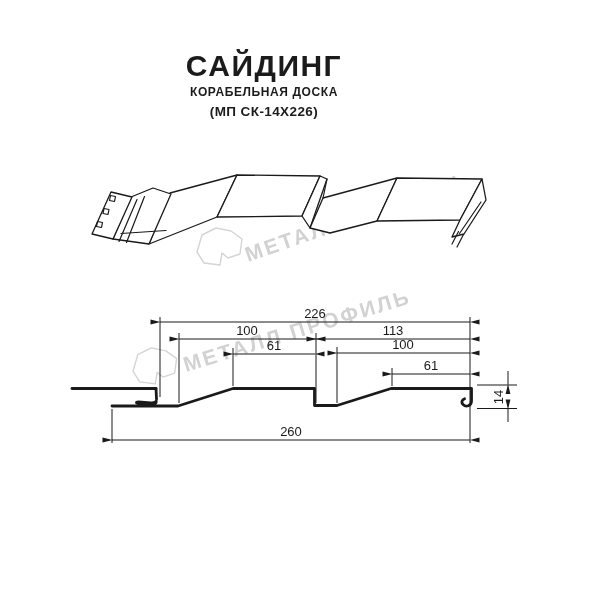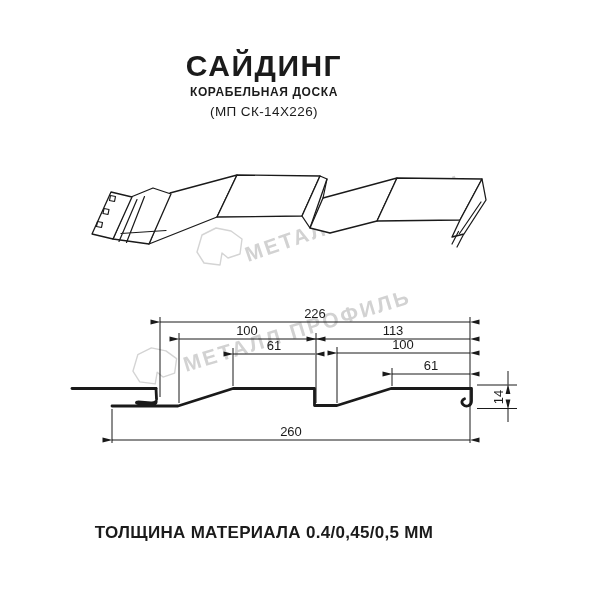--- a/index.html
+++ b/index.html
@@ -1,21 +1,21 @@
 <!DOCTYPE html>
 <html><head>
 <meta charset="utf-8">
 <style>
   *{margin:0;padding:0;box-sizing:border-box}
   html,body{width:600px;height:600px;background:#ffffff;font-family:"Liberation Sans",sans-serif;overflow:hidden}
   .stage{position:relative;width:600px;height:600px;background:#fff}
   .txt{position:absolute;left:0;width:528px;text-align:center;color:#1b1b1b}
   .title{top:49px;font-size:30px;font-weight:800;letter-spacing:1.5px}
   .subtitle{top:85px;font-size:12px;font-weight:700;letter-spacing:.6px}
-  .model{top:104px;font-size:13.5px;font-weight:400;letter-spacing:.4px}
+  .model{top:104px;font-size:13.5px;font-weight:700;letter-spacing:.4px}
   .footer{top:523px;font-size:17px;font-weight:600;letter-spacing:.3px}
   svg.draw{position:absolute;top:0;left:0}
   .face{fill:#ffffff;stroke:#1a1a1a;stroke-width:1.3;stroke-linejoin:round;stroke-linecap:round}
   .edge{fill:none;stroke:#1a1a1a;stroke-width:1.2;stroke-linejoin:round;stroke-linecap:round}
   .thick{fill:none;stroke:#1a1a1a;stroke-width:2.8;stroke-linejoin:round;stroke-linecap:round}
   .thin{fill:none;stroke:#1a1a1a;stroke-width:1}
   .dimtext{font-size:13px;fill:#1a1a1a}
   .wmtext{fill:#d2d2d2;font-size:21px;font-weight:700;letter-spacing:2.5px}
   .wmlogo{fill:none;stroke:#d4d4d4;stroke-width:1.4;stroke-linejoin:round}
 </style>
@@ -99,14 +99,13 @@
     <g>
       <line class="thin" x1="508" y1="371" x2="508" y2="384.5" marker-end="url(#arr)"></line>
       <line class="thin" x1="508" y1="422" x2="508" y2="409" marker-end="url(#arr)"></line>
       <text class="dimtext" x="503" y="397" text-anchor="middle" transform="rotate(-90 503 397)">14</text>
     </g>
   </svg>
 
   <div class="txt title">САЙДИНГ</div>
   <div class="txt subtitle">КОРАБЕЛЬНАЯ ДОСКА</div>
   <div class="txt model">(МП СК-14Х226)</div>
-  <div class="txt footer">ТОЛЩИНА МАТЕРИАЛА 0.4/0,45/0,5 ММ</div>
 </div>
 
 </body></html>

